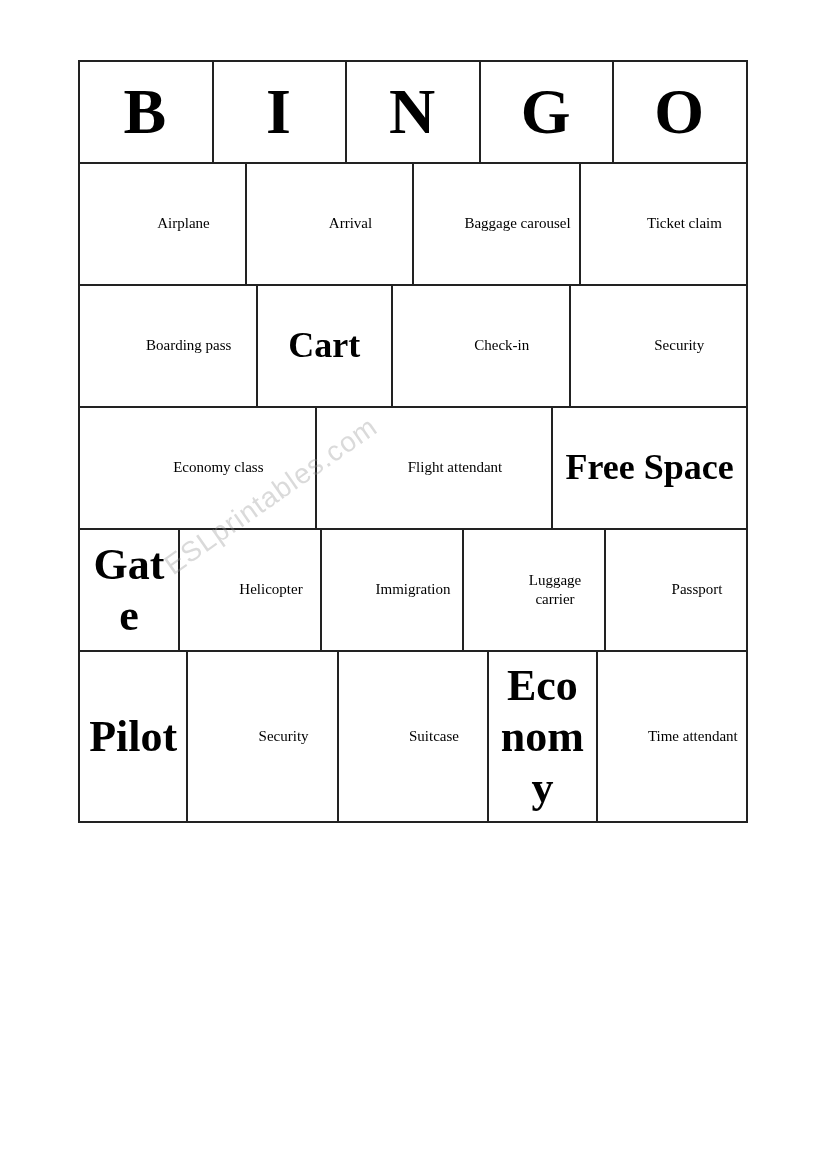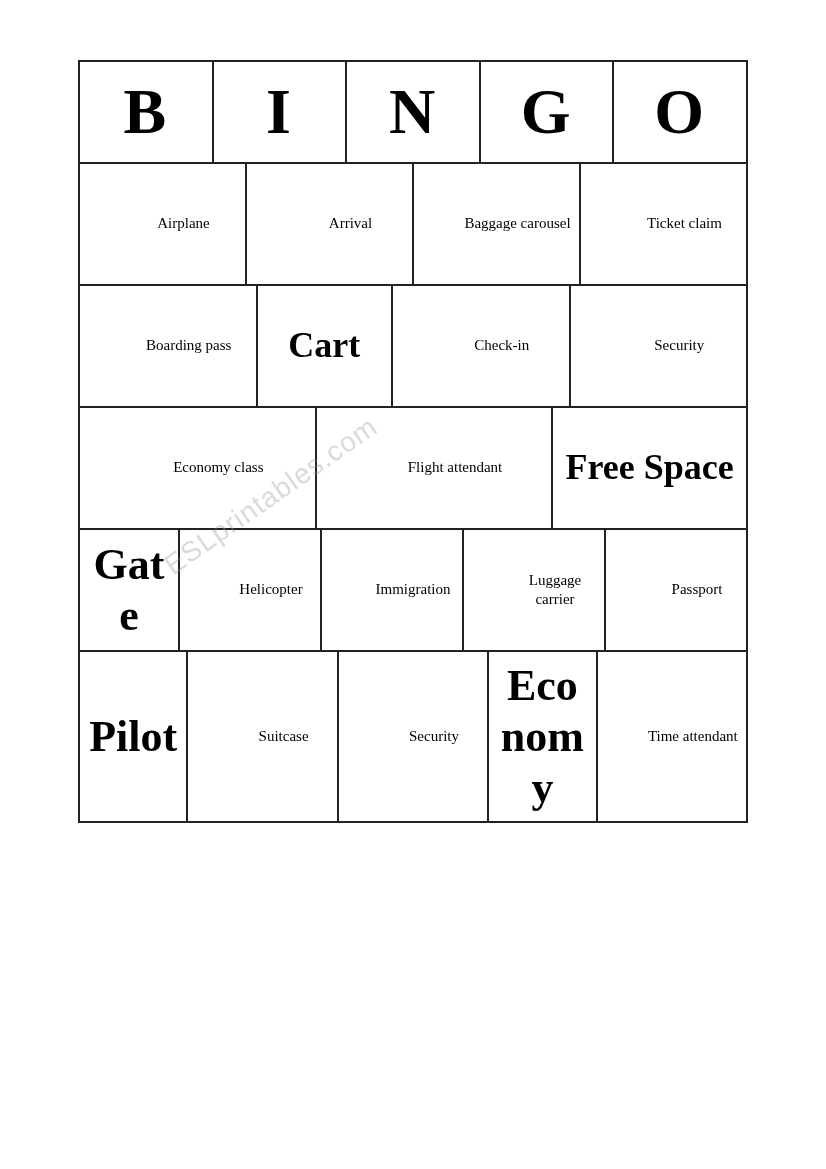--- a/index.html
+++ b/index.html
@@ -125,21 +125,21 @@
         </div>
         <div class="bingo-row">
           <div class="bingo-cell xlarge-cell">Gate</div>
           <div class="bingo-cell normal-cell">Helicopter</div>
           <div class="bingo-cell normal-cell">Immigration</div>
           <div class="bingo-cell normal-cell">Luggage carrier</div>
           <div class="bingo-cell normal-cell">Passport</div>
         </div>
         <div class="bingo-row">
           <div class="bingo-cell xlarge-cell">Pilot</div>
+          <div class="bingo-cell normal-cell">Security</div>
           <div class="bingo-cell normal-cell">Suitcase</div>
-          <div class="bingo-cell normal-cell">Security</div>
           <div class="bingo-cell xlarge-cell">Economy</div>
           <div class="bingo-cell normal-cell">Time attendant</div>
         </div>
       </div>
   <div class="watermark" style="top: 55%; left: 10%;">ESLprintables.com</div>
     </div>
 </div>
 
 </body></html>

